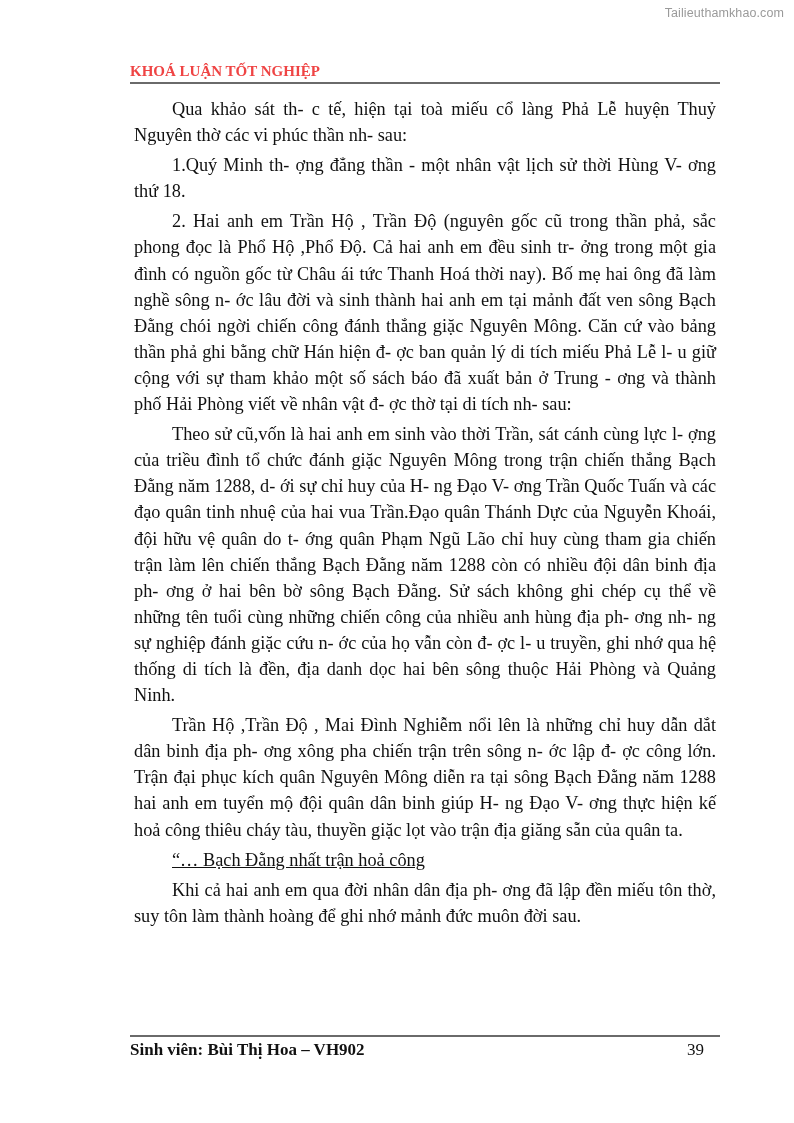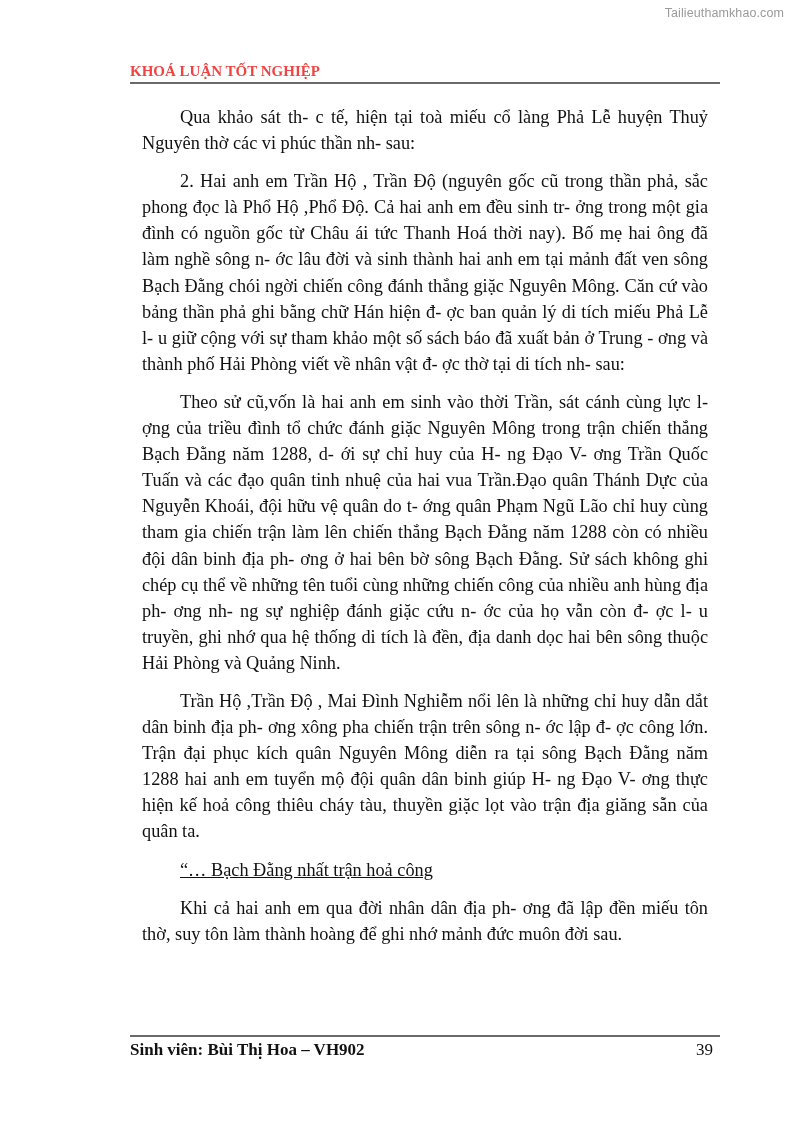--- a/index.html
+++ b/index.html
@@ -49,21 +49,21 @@
     .body-text {
       position: absolute;
       left: 130px;
       top: 92px;
       width: 590px;
       font-size: 18.3px;
       line-height: 26.1px;
       text-align: justify;
     }
     .body-text p {
-      margin: 12px;
+      margin: 4px;
       text-indent: 38px;
     }
     .body-text p.verse {
       text-align: left;
       text-decoration: underline;
     }
     .footer {
       position: absolute;
       left: 130px;
       top: 1035px;
@@ -81,38 +81,39 @@
       position: absolute;
       left: 0;
       top: 4px;
       font-weight: bold;
       font-size: 17px;
       line-height: 22px;
       white-space: nowrap;
     }
     .footer-page {
       position: absolute;
-      right: 7px;
+      right: 16px;
       top: 4px;
       font-size: 17px;
       line-height: 22px;
     }
   </style>
 </head>
 <body>
 
 <div class="watermark">Tailieuthamkhao.com</div>
 
 <div class="header">
   <div class="header-title">KHOÁ LUẬN TỐT NGHIỆP</div>
   <div class="header-rule"></div>
 </div>
 
 <div class="body-text">
   <p>Qua khảo sát th- c tế, hiện tại toà miếu cổ làng Phả Lễ huyện Thuỷ Nguyên thờ các vi phúc thần nh-  sau:</p>
+  <p>1.Quý Minh th- ợng đẳng thần - một nhân vật lịch sử thời Hùng V- ơng thứ 18.</p>
   <p>2. Hai anh em Trần Hộ , Trần Độ (nguyên gốc cũ trong thần phả, sắc phong đọc là Phổ Hộ ,Phổ Độ. Cả hai anh em đều sinh tr- ởng trong một gia đình có nguồn gốc từ Châu ái tức Thanh Hoá thời nay). Bố mẹ hai ông đã làm nghề sông n- ớc lâu đời và sinh thành hai anh em tại mảnh đất ven sông Bạch Đằng chói ngời chiến công đánh thắng giặc Nguyên Mông. Căn cứ  vào bảng thần phả ghi bằng chữ Hán hiện đ- ợc ban quản lý di tích miếu Phả Lễ l- u giữ cộng với sự tham khảo một số sách báo đã xuất bản ở Trung - ơng và thành phố Hải Phòng viết về nhân vật đ- ợc thờ tại di tích nh-  sau:</p>
   <p>Theo sử cũ,vốn là hai anh em sinh vào thời Trần, sát cánh cùng lực l- ợng của triều đình tổ chức đánh giặc Nguyên Mông trong trận chiến thắng Bạch Đằng năm 1288, d- ới sự chỉ huy của H- ng Đạo V- ơng Trần Quốc Tuấn và các đạo quân tinh nhuệ của hai vua Trần.Đạo quân Thánh Dực của Nguyễn Khoái, đội hữu vệ quân do t- ớng quân Phạm Ngũ Lão chỉ huy cùng tham gia chiến trận làm lên chiến thắng Bạch Đằng năm 1288 còn có nhiều đội dân binh địa ph- ơng ở hai bên bờ sông Bạch Đằng. Sử sách không ghi chép cụ thể về những tên tuổi cùng những chiến công của nhiều anh hùng địa ph- ơng nh- ng sự nghiệp đánh giặc cứu n- ớc của họ vẫn còn đ- ợc l- u truyền, ghi nhớ qua hệ thống di tích là đền, địa danh dọc hai bên sông thuộc Hải Phòng và Quảng Ninh.</p>
   <p>Trần Hộ ,Trần Độ , Mai Đình Nghiễm nổi lên là những chỉ huy dẫn dắt dân binh địa ph- ơng xông pha chiến trận trên sông n- ớc lập đ- ợc công lớn. Trận đại phục kích quân Nguyên Mông diễn ra tại sông Bạch Đằng năm 1288 hai anh em tuyển mộ đội quân dân binh giúp H- ng Đạo V- ơng thực hiện kế hoả công thiêu cháy tàu, thuyền giặc lọt vào trận địa giăng sẵn của quân ta.</p>
   <p class="verse">“… Bạch Đằng nhất trận hoả công</p>
   <p>Khi cả hai anh em qua đời nhân dân địa ph- ơng đã lập đền miếu tôn thờ, suy tôn làm thành hoàng để ghi nhớ mảnh đức muôn đời sau.</p>
 </div>
 
 <div class="footer">
   <div class="footer-rule"></div>
   <div class="footer-author">Sinh viên: Bùi Thị Hoa  – VH902</div>

